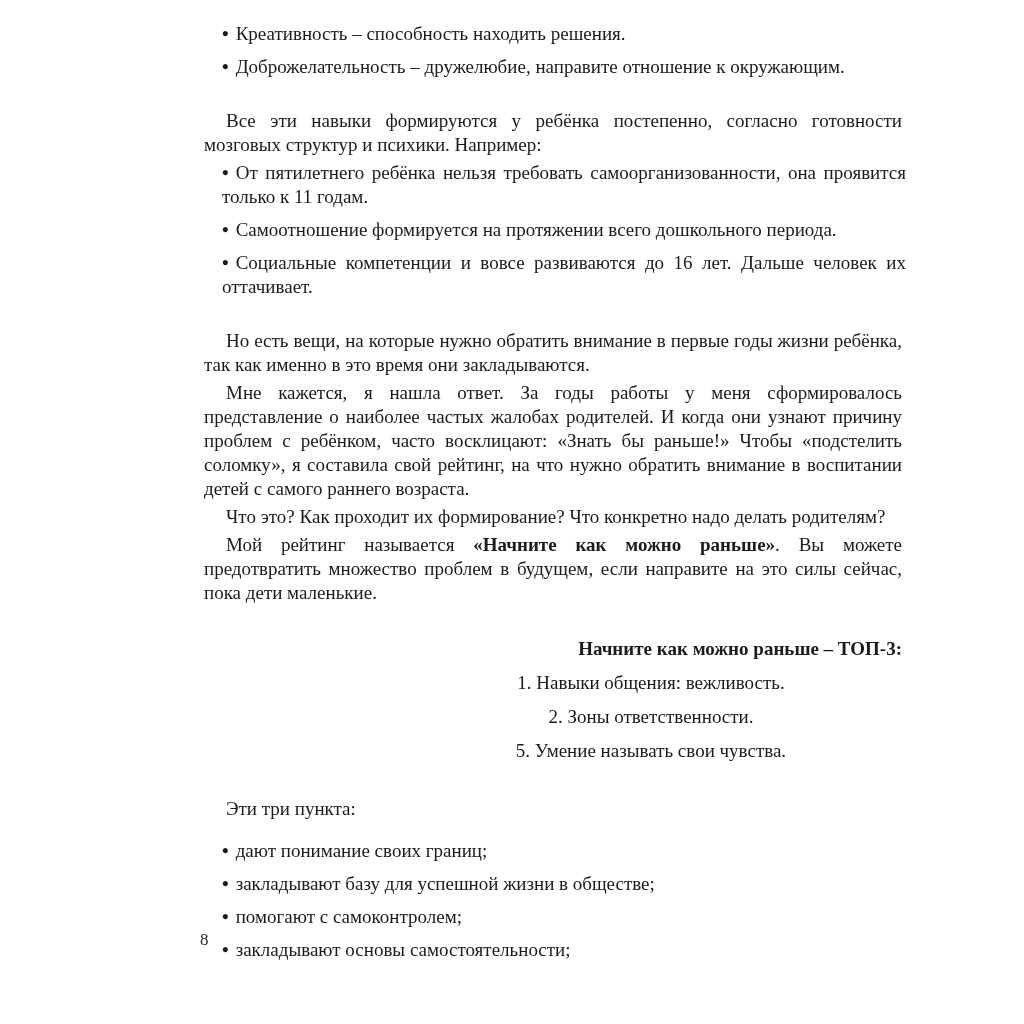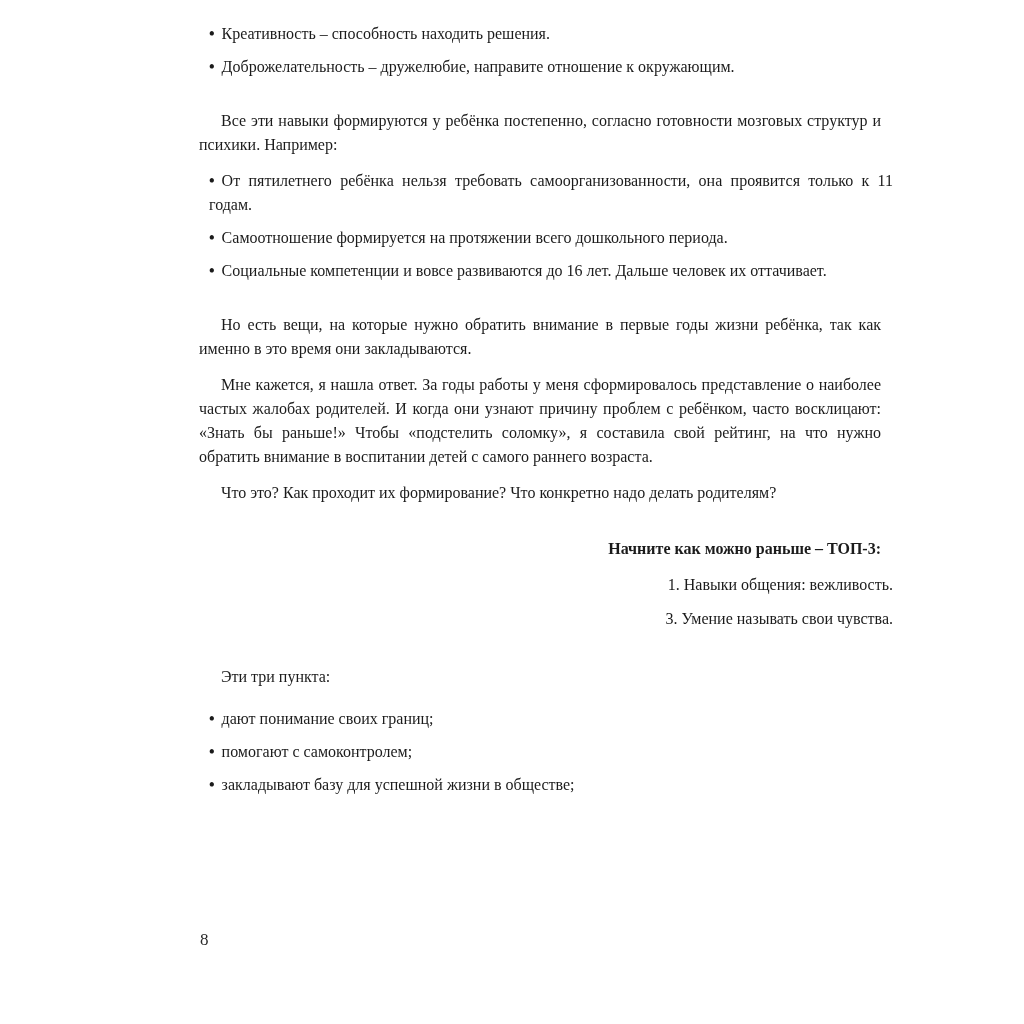--- a/index.html
+++ b/index.html
@@ -15,50 +15,50 @@
   }
   .page {
     position: relative;
     width: 1024px;
     height: 1024px;
     background: #ffffff;
     overflow: hidden;
   }
   .content {
     position: absolute;
-    left: 187px;
+    left: 200px;
     top: 22px;
     width: 706px;
-    font-size: 16px;
+    font-size: 19px;
     line-height: 24px;
     text-align: justify;
   }
   .bullet-item {
     margin-left: 22px;
     margin-bottom: 9px;
   }
   .bullet {
     padding-right: 7px;
   }
   .para {
     text-indent: 22px;
-    margin: 12px;
+    margin: 4px;
   }
   .gap-lg { margin-top: 30px; }
   .gap-md { margin-top: 0; }
   .bold { font-weight: bold; }
   .top3-heading {
     font-weight: bold;
     text-align: right;
     text-indent: 0;
     margin-top: 32px;
   }
   .top3-item {
     margin-left: 196px;
-    text-align: right;
+    text-align: center;
     text-indent: 0;
     margin-top: 10px;
   }
   .points-label {
     font-weight: normal;
     text-indent: 22px;
     margin-top: 34px;
   }
   .points-list {
     margin-top: 18px;
@@ -96,36 +96,41 @@
         <span class="bullet bold">•</span><span>Самоотношение формируется на протяжении всего дошкольного периода.</span>
       </div>
       <div class="bullet-item">
         <span class="bullet bold">•</span><span>Социальные компетенции и вовсе развиваются до 16 лет. Дальше человек их оттачивает.</span>
       </div>
     </div>
 
     <p class="para gap-lg">Но есть вещи, на которые нужно обратить внимание в первые годы жизни ребёнка, так как именно в это время они закладываются.</p>
     <p class="para">Мне кажется, я нашла ответ. За годы работы у меня сформировалось представление о наиболее частых жалобах родителей. И когда они узнают причину проблем с ребёнком, часто восклицают: «Знать бы раньше!» Чтобы «подстелить соломку», я составила свой рейтинг, на что нужно обратить внимание в воспитании детей с самого раннего возраста.</p>
     <p class="para">Что это? Как проходит их формирование? Что конкретно надо делать родителям?</p>
+    <p class="para"><span>Мой рейтинг называется </span><span class="bold">«Начните как можно раньше»</span><span>. Вы можете предотвратить множество проблем в будущем, если направите на это силы сейчас, пока дети маленькие.</span></p>
 
     <p class="para top3-heading">Начните как можно раньше – ТОП-3:</p>
     <div class="top3-list">
       <div class="top3-item">1. Навыки общения: вежливость.</div>
-      <div class="top3-item">3. Умение называть свои чувства.</div>
+      <div class="top3-item">2. Зоны ответственности.</div>
+      <div class="top3-item">5. Умение называть свои чувства.</div>
     </div>
 
     <p class="para points-label">Эти три пункта:</p>
     <div class="bullet-list points-list">
       <div class="bullet-item">
         <span class="bullet bold">•</span><span>дают понимание своих границ;</span>
       </div>
       <div class="bullet-item">
+        <span class="bullet bold">•</span><span>закладывают базу для успешной жизни в обществе;</span>
+      </div>
+      <div class="bullet-item">
         <span class="bullet bold">•</span><span>помогают с самоконтролем;</span>
       </div>
       <div class="bullet-item">
-        <span class="bullet bold">•</span><span>закладывают базу для успешной жизни в обществе;</span>
+        <span class="bullet bold">•</span><span>закладывают основы самостоятельности;</span>
       </div>
     </div>
 
   </div>
 
   <div class="page-number">8</div>
 </div>
 
 </body></html>

